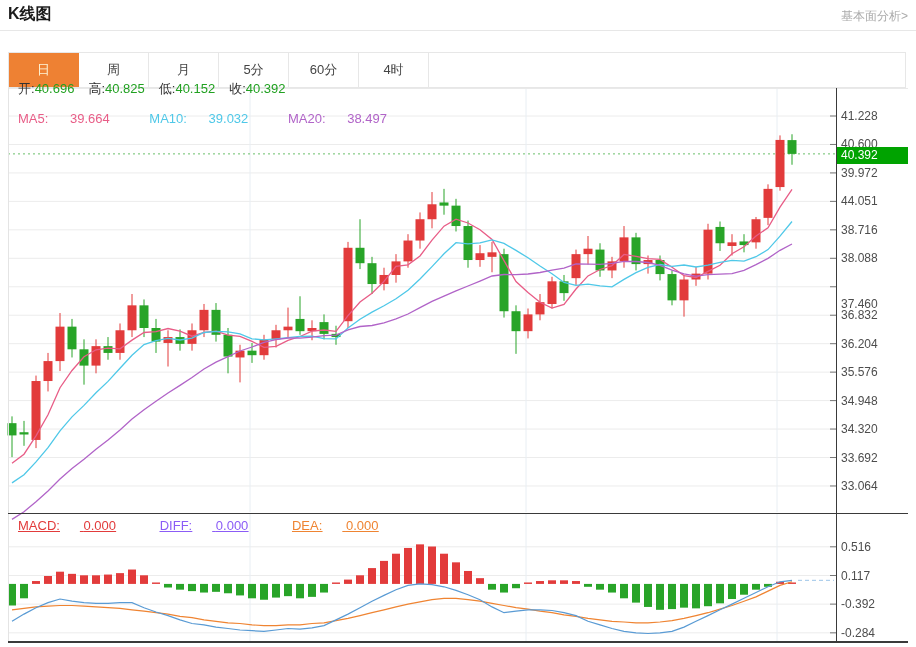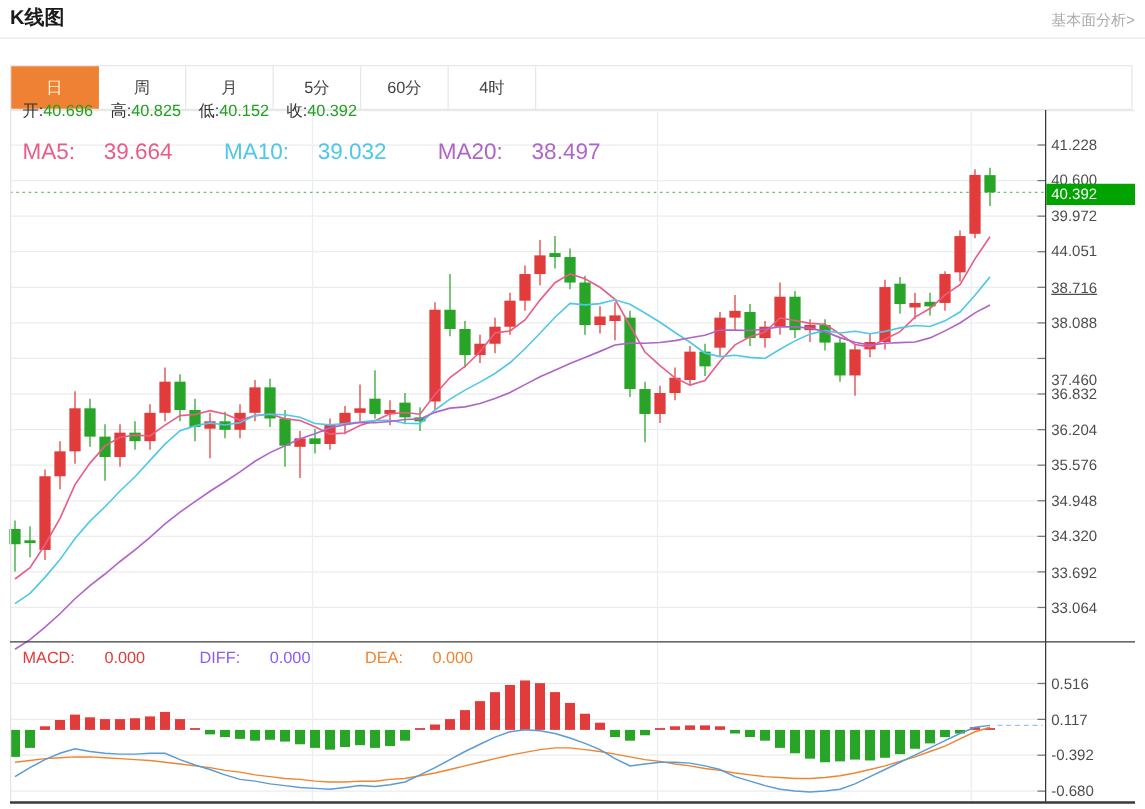--- a/index.html
+++ b/index.html
@@ -14,27 +14,27 @@
   #tab-bar{top:52px;left:8px;width:898px;height:36px;display:flex;
            border:1px solid #e7e7e7;box-sizing:border-box;background:#fff;}
   .tab{width:70px;height:100%;line-height:34px;text-align:center;font-size:13px;
        color:#444;border-right:1px solid #e7e7e7;cursor:pointer;box-sizing:border-box;}
   .tab.active{background:#ee8133;color:#fdf5d7;border-right:1px solid #ee8133;}
   .tab-filler{flex:1;}
   
   #ohlc-row{top:80px;left:18px;font-size:13px;white-space:nowrap;}
   #ohlc-row .lbl{color:#333;}
   #ohlc-row .val{color:#21a121;margin-right:14px;}
-  #ma-row{top:111px;left:18px;font-size:18px;white-space:nowrap;text-align:center;}
+  #ma-row{top:111px;left:18px;font-size:13px;white-space:nowrap;text-align:center;}
   #ma-row span{margin-right:18px;}
   .c-ma5{color:#e85d87;}
   .c-ma10{color:#4fc8e8;}
   .c-ma20{color:#b164c8;}
   #macd-legend{top:518px;left:18px;font-size:13px;white-space:nowrap;}
-  #macd-legend span{margin-right:20px;}
+  #macd-legend span{margin-right:20px;text-decoration:underline;}
   .c-macd{color:#e23b3b;}
   .c-diff{color:#8b5cf6;}
   .c-dea{color:#ef8432;}
   
   .axlabel{position:absolute;left:841px;width:70px;font-size:12px;color:#4d4d4d;line-height:14px;}
   #price-badge{top:147px;left:837px;width:71px;height:17px;background:#00a300;color:#fff;
                font-size:12px;line-height:17px;padding-left:4px;box-sizing:border-box;z-index:5;}
   #chart-svg{top:0;left:0;}
 </style>
 </head>
@@ -337,30 +337,30 @@
   <span class="c-macd"><span>MACD:</span> <span>0.000</span></span>
   <span class="c-diff"><span>DIFF:</span> <span>0.000</span></span>
   <span class="c-dea"><span>DEA:</span> <span>0.000</span></span>
 </div>
 
 <div id="price-labels">
     <div class="axlabel" style="top: 109px;">41.228</div>
     <div class="axlabel" style="top: 137.46px;">40.600</div>
     <div class="axlabel" style="top: 165.92px;">39.972</div>
     <div class="axlabel" style="top: 194.38px;">44.051</div>
-    <div class="axlabel" style="top: 222.84px; text-decoration: underline;">38.716</div>
+    <div class="axlabel" style="top: 222.84px;">38.716</div>
     <div class="axlabel" style="top: 251.3px;">38.088</div>
     <div class="axlabel" style="top: 297px;">37.460</div>
     <div class="axlabel" style="top: 308.22px;">36.832</div>
     <div class="axlabel" style="top: 336.68px;">36.204</div>
     <div class="axlabel" style="top: 365.14px;">35.576</div>
     <div class="axlabel" style="top: 393.6px;">34.948</div>
     <div class="axlabel" style="top: 422.06px;">34.320</div>
     <div class="axlabel" style="top: 450.52px;">33.692</div>
     <div class="axlabel" style="top: 478.98px;">33.064</div>
   </div>
 <div id="macd-labels">
     <div class="axlabel" style="top: 539.8px;">0.516</div>
     <div class="axlabel" style="top: 568.5px;">0.117</div>
     <div class="axlabel" style="top: 597.128px;">-0.392</div>
-    <div class="axlabel" style="top: 625.828px;">-0.680</div>
+    <div class="axlabel" style="top: 625.828px;">-0.284</div>
   </div>
 <div class="abs" id="price-badge">40.392</div>
 
 </body></html>

